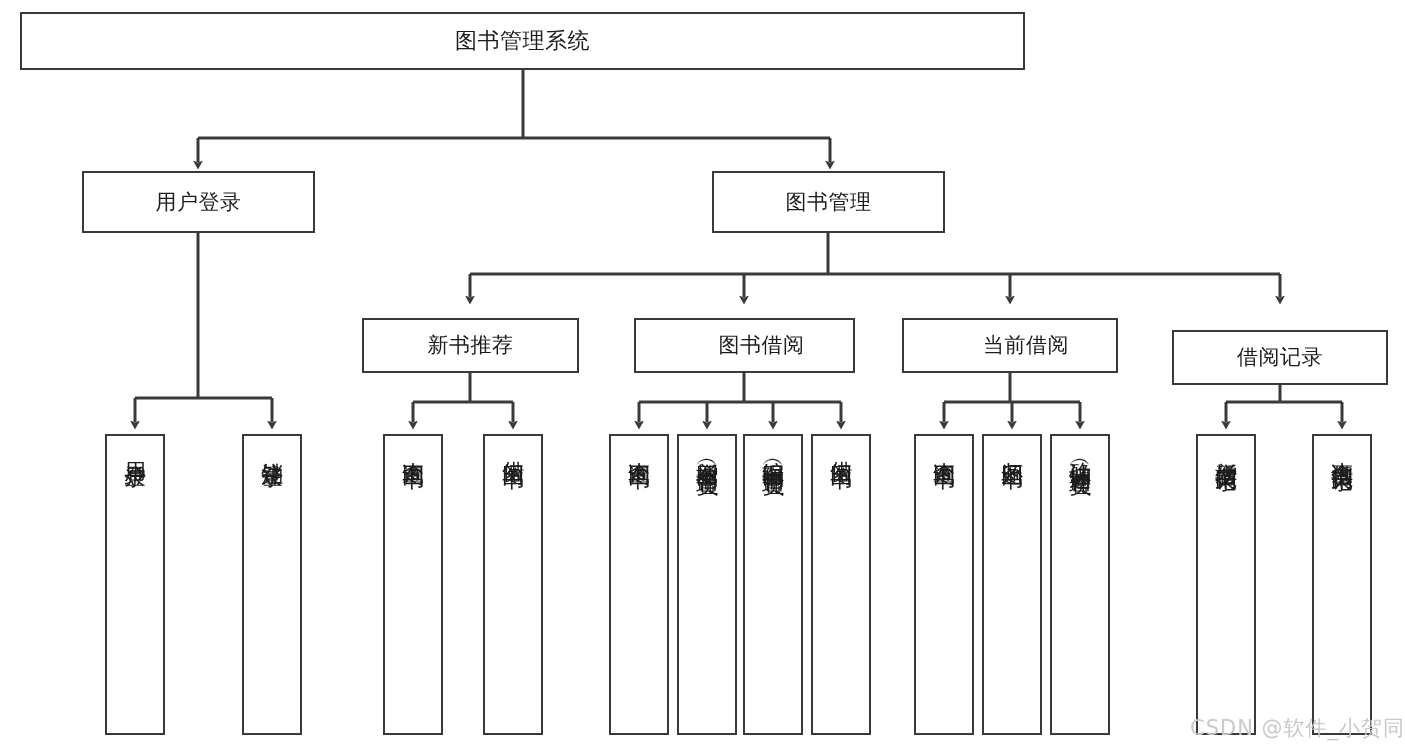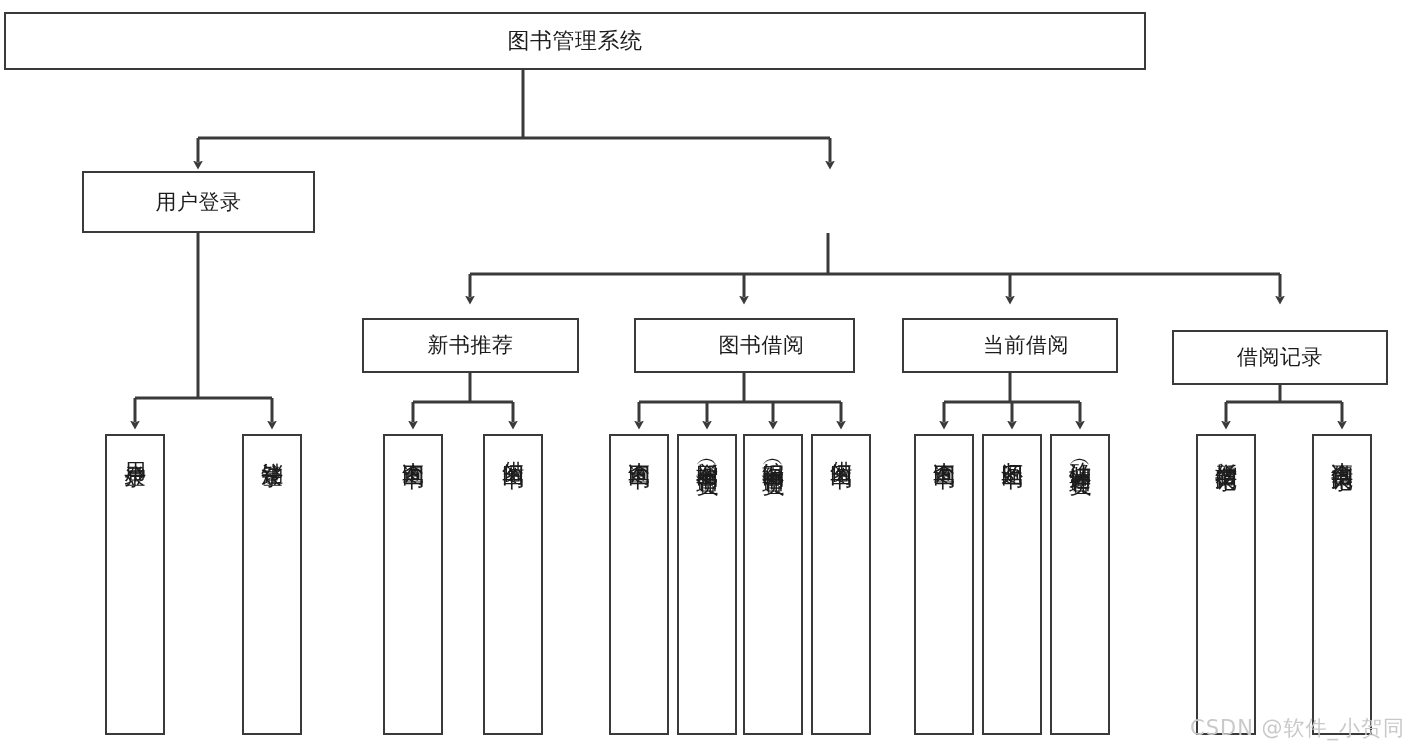--- a/index.html
+++ b/index.html
@@ -121,27 +121,30 @@
       <path d="M1012,402 L1012,422" marker-end="url(#arrow)"></path>
       <path d="M1080,402 L1080,422" marker-end="url(#arrow)"></path>
 
       <path d="M1280,373 L1280,402"></path>
       <path d="M1226,402 L1342,402"></path>
       <path d="M1226,402 L1226,422" marker-end="url(#arrow)"></path>
       <path d="M1342,402 L1342,422" marker-end="url(#arrow)"></path>
     </g>
   </svg>
 
-  <div class="node h root" style="left:4px; top:12px; width:1142px; height:58px;">
+  <div class="node h root" style="left:20px; top:12px; width:1005px; height:58px;">
     <span class="node-label">图书管理系统</span>
   </div>
 
   <div class="node h" style="left:82px; top:171px; width:233px; height:62px;">
     <span class="node-label">用户登录</span>
   </div>
+  <div class="node h" style="left:712px; top:171px; width:233px; height:62px;">
+    <span class="node-label">图书管理</span>
+  </div>
 
   <div class="node h" style="left:362px; top:318px; width:217px; height:55px;">
     <span class="node-label">新书推荐</span>
   </div>
   <div class="node h" style="left:634px; top:318px; width:221px; height:55px;padding-left:34px;">
     <span class="node-label">图书借阅</span>
   </div>
   <div class="node h" style="left:902px; top:318px; width:216px; height:55px;padding-left:32px;">
     <span class="node-label">当前借阅</span>
   </div>

